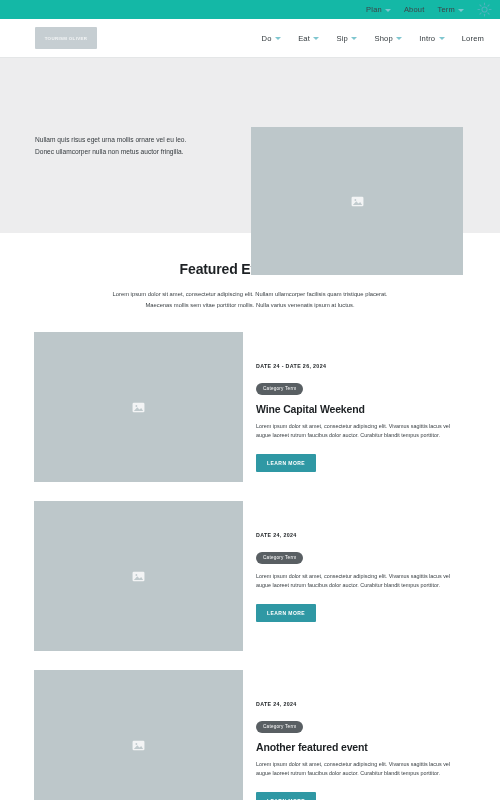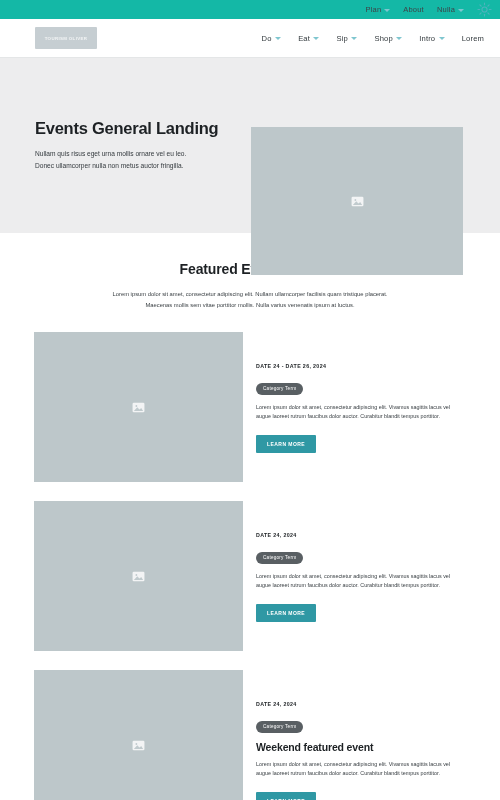--- a/index.html
+++ b/index.html
@@ -208,21 +208,21 @@
 
 <div class="utility-bar">
   <div class="util-item">
     <span>Plan</span>
     <span class="chev"></span>
   </div>
   <div class="util-item">
     <span>About</span>
   </div>
   <div class="util-item">
-    <span>Nulla</span>
+    <span>Term</span>
     <span class="chev"></span>
   </div>
   <div>
     <svg class="sun-icon" viewBox="0 0 24 24">
       <circle cx="12" cy="12" r="4.1" fill="none" stroke="#4fb3bd" stroke-width="1.7"></circle>
       <g stroke="#4fb3bd" stroke-width="1.7" stroke-linecap="round">
         <line x1="12" y1="1.5" x2="12" y2="4.4"></line>
         <line x1="12" y1="19.6" x2="12" y2="22.5"></line>
         <line x1="1.5" y1="12" x2="4.4" y2="12"></line>
         <line x1="19.6" y1="12" x2="22.5" y2="12"></line>
@@ -261,21 +261,20 @@
       <span class="chev"></span>
     </div>
     <div class="nav-item">
       <span>Lorem</span>
     </div>
   </div>
 </div>
 
 <div class="hero">
   <div class="hero-text">
-    <div class="hero-title">Events General Landing</div>
     <div class="hero-sub">Nullam quis risus eget urna mollis ornare vel eu leo.</div>
     <div class="hero-sub">Donec ullamcorper nulla non metus auctor fringilla.</div>
   </div>
   <div class="hero-media">
     <svg class="ph-icon" viewBox="0 0 24 24">
       <rect x="2.5" y="4.5" width="19" height="15" rx="2" fill="#ffffff"></rect>
       <circle cx="8.6" cy="9.6" r="1.5" fill="#c3ccd0"></circle>
       <path d="M4.6 17.4 L10 11.4 L13.6 15.2 L16.3 12.6 L19.4 17.4 Z" fill="#c3ccd0"></path>
     </svg>
   </div>
@@ -293,20 +292,21 @@
     <div class="card-media">
       <svg class="ph-icon" viewBox="0 0 24 24">
         <rect x="2.5" y="4.5" width="19" height="15" rx="2" fill="#ffffff"></rect>
         <circle cx="8.6" cy="9.6" r="1.5" fill="#c3ccd0"></circle>
         <path d="M4.6 17.4 L10 11.4 L13.6 15.2 L16.3 12.6 L19.4 17.4 Z" fill="#c3ccd0"></path>
       </svg>
     </div>
     <div class="card-body">
       <div class="card-date">DATE 24 - DATE 26, 2024</div>
       <div><span class="card-term">Category Term</span></div>
+      <div class="card-title">Wine Capital Weekend</div>
       <div class="card-text">Lorem ipsum dolor sit amet, consectetur adipiscing elit. Vivamus sagittis lacus vel augue laoreet rutrum faucibus dolor auctor. Curabitur blandit tempus porttitor.</div>
       <button class="btn">LEARN MORE</button>
     </div>
   </div>
 
   <div class="card">
     <div class="card-media">
       <svg class="ph-icon" viewBox="0 0 24 24">
         <rect x="2.5" y="4.5" width="19" height="15" rx="2" fill="#ffffff"></rect>
         <circle cx="8.6" cy="9.6" r="1.5" fill="#c3ccd0"></circle>
@@ -325,19 +325,19 @@
     <div class="card-media">
       <svg class="ph-icon" viewBox="0 0 24 24">
         <rect x="2.5" y="4.5" width="19" height="15" rx="2" fill="#ffffff"></rect>
         <circle cx="8.6" cy="9.6" r="1.5" fill="#c3ccd0"></circle>
         <path d="M4.6 17.4 L10 11.4 L13.6 15.2 L16.3 12.6 L19.4 17.4 Z" fill="#c3ccd0"></path>
       </svg>
     </div>
     <div class="card-body">
       <div class="card-date">DATE 24, 2024</div>
       <div><span class="card-term">Category Term</span></div>
-      <div class="card-title">Weekend featured event</div>
+      <div class="card-title">Another featured event</div>
       <div class="card-text">Lorem ipsum dolor sit amet, consectetur adipiscing elit. Vivamus sagittis lacus vel augue laoreet rutrum faucibus dolor auctor. Curabitur blandit tempus porttitor.</div>
       <button class="btn">LEARN MORE</button>
     </div>
   </div>
 
 </div>
 
 </body></html>

